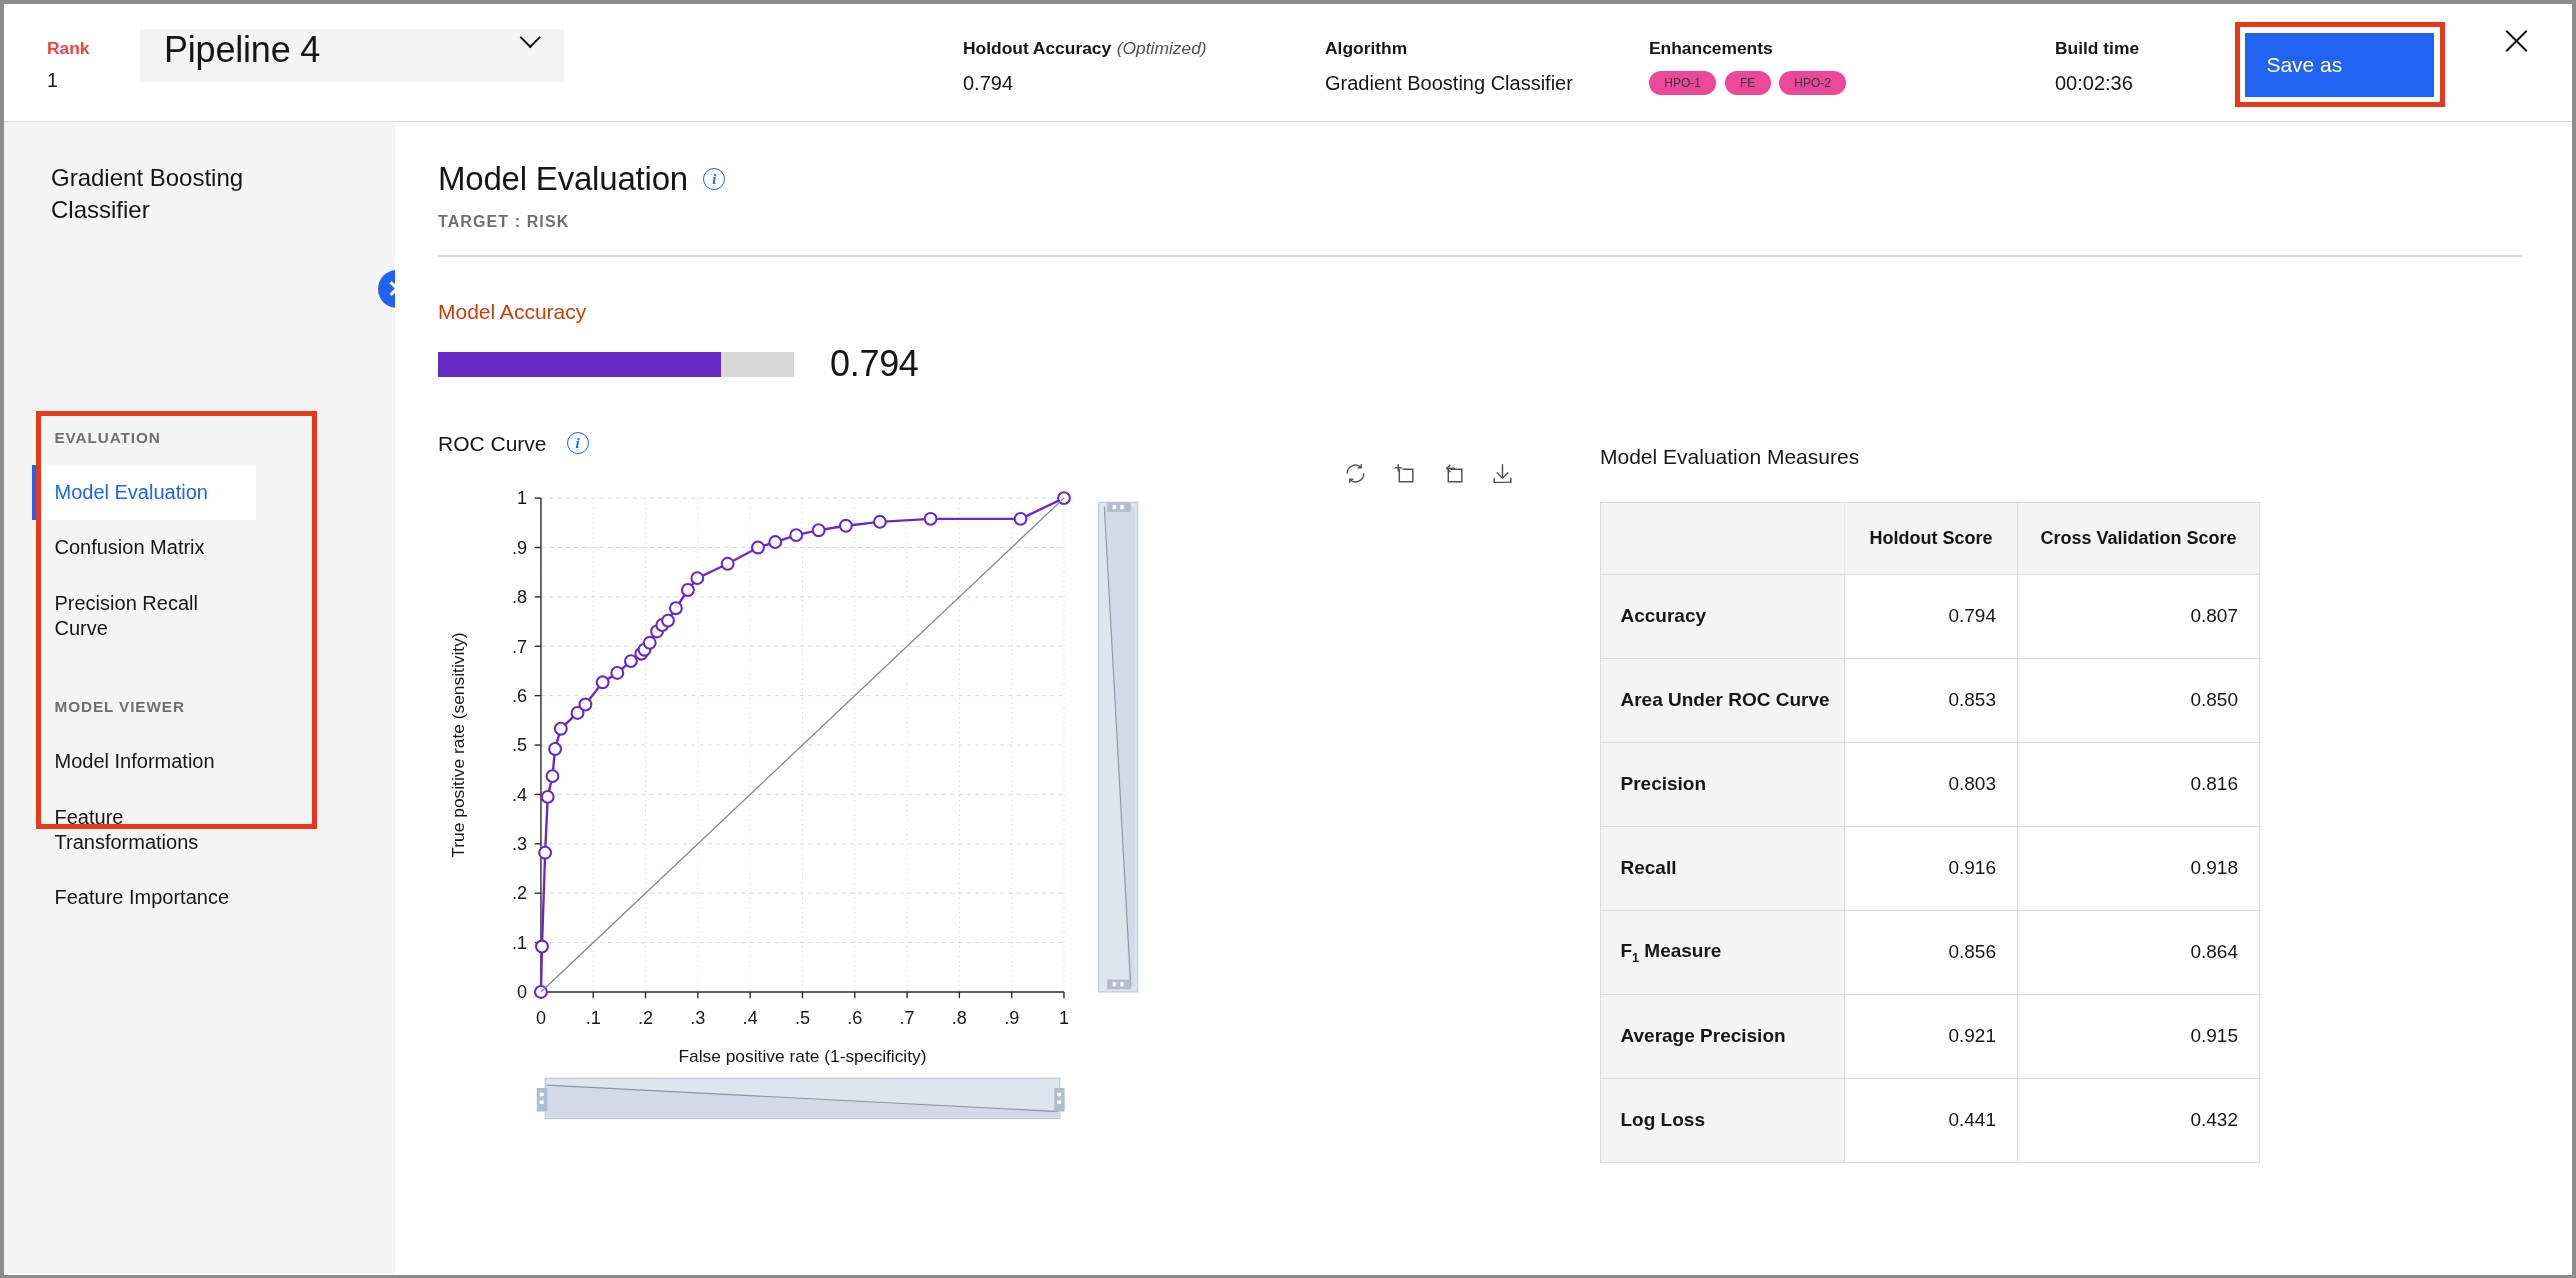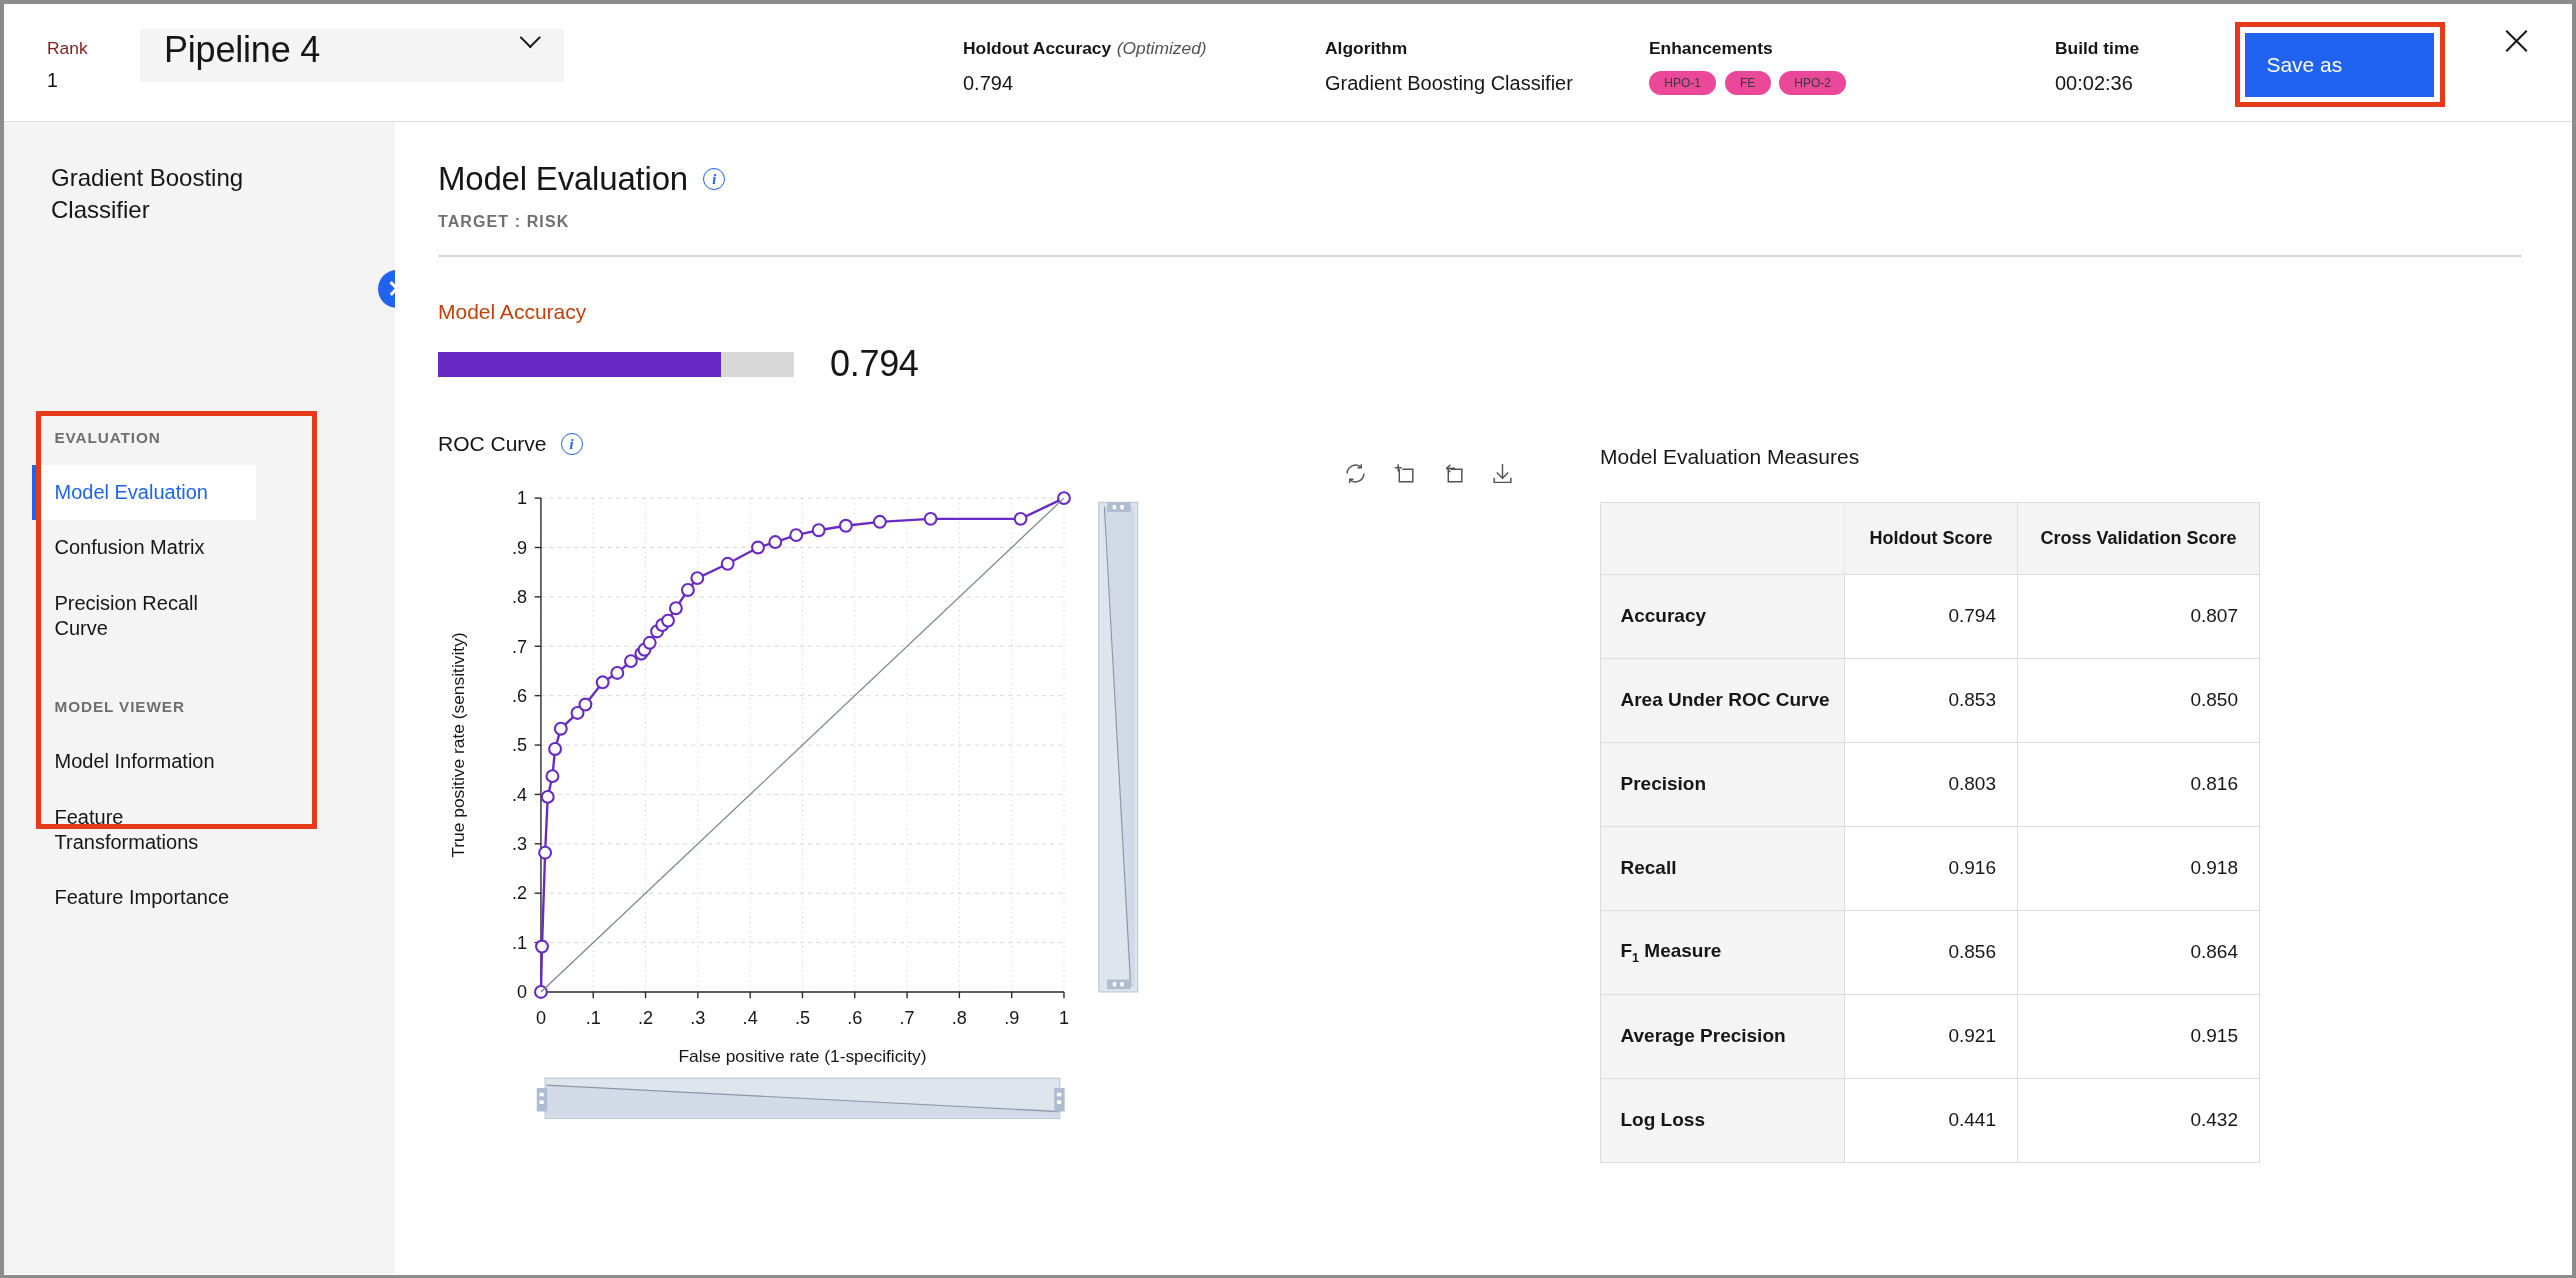--- a/index.html
+++ b/index.html
@@ -20,21 +20,21 @@
   }
 
   
   .topbar {
     position: relative;
     height: 118px;
     background: #ffffff;
     border-bottom: 1.4px solid #dcdcdc;
   }
   .rank-block { position: absolute; left: 43px; top: 33px; }
-  .rank-label { font-size: 17.4px; color: #7f1d1d; font-weight: 400; line-height: 1.3; }
+  .rank-label { font-size: 17.4px; color: #ef4444; font-weight: 700; line-height: 1.3; }
   .rank-value { font-size: 19.5px; color: #161616; margin-top: 9.7px; line-height: 1.2; }
 
   .pipeline-select {
     position: absolute; left: 136px; top: 25px;
     width: 424px; height: 53px;
     background: #f4f4f4;
     display: flex; align-items: flex-start;
     padding: 0 24px;
     cursor: pointer;
   }
@@ -167,21 +167,21 @@
   .accuracy-label { font-size: 21px; color: #c2410c; }
   .accuracy-row { display: flex; align-items: center; margin-top: 19.5px; }
   .bar-track { width: 356px; height: 25px; background: #d8d8d8; }
   .bar-fill  { height: 25px; background: #6929c4; }
   .accuracy-value { font-size: 36px; color: #161616; margin-left: 36px; letter-spacing: -0.3px; }
 
   .panels { display: flex; margin-top: 47px; }
 
   
   .roc-panel { width: 1092px; flex: 0 0 1092px; position: relative; }
-  .roc-head { display: flex; align-items: center; gap: 14px; }
+  .roc-head { display: flex; align-items: flex-start; gap: 20px; }
   .roc-title { font-size: 21px; color: #161616; }
 
   .chart-toolbar {
     position: absolute; left: 905px; top: 29px;
     display: flex; gap: 24px;
   }
   .tb-icon { width: 25px; height: 25px; cursor: pointer; }
 
   .chart-area { position: relative; margin-top: 21px; width: 1092px; height: 703px; }
   .chart-svg { position: absolute; left: 0; top: 0; }

